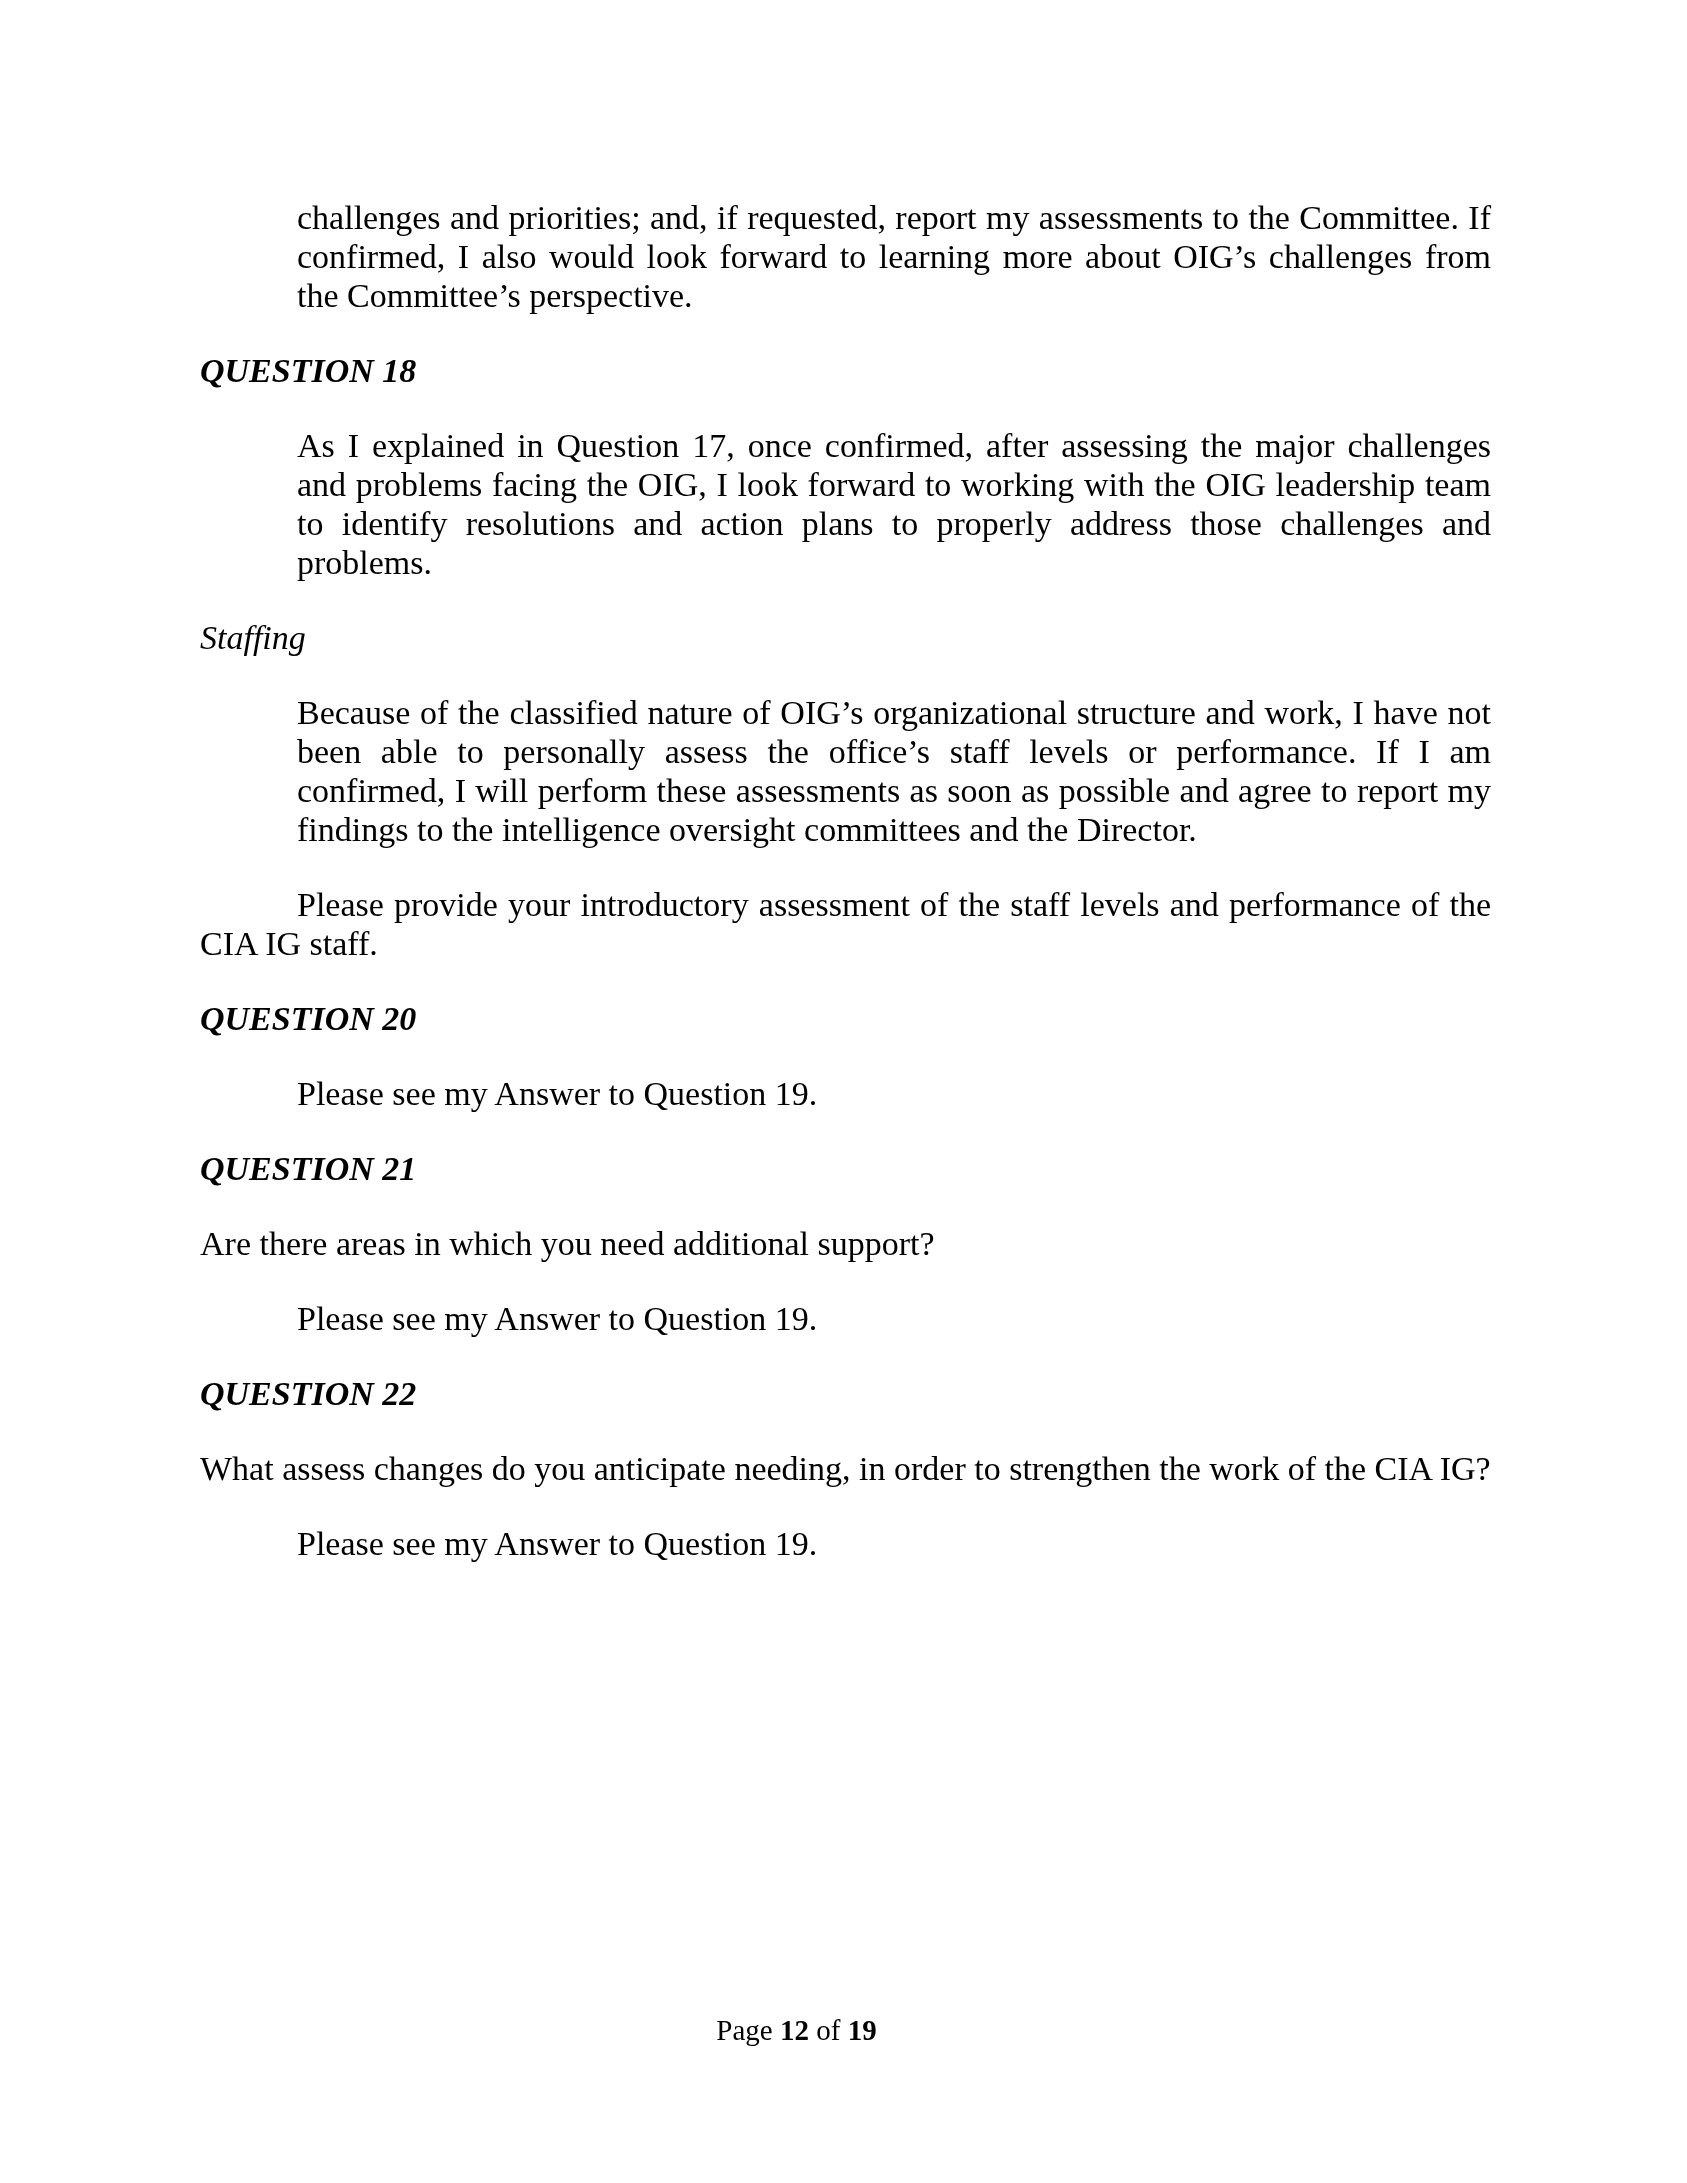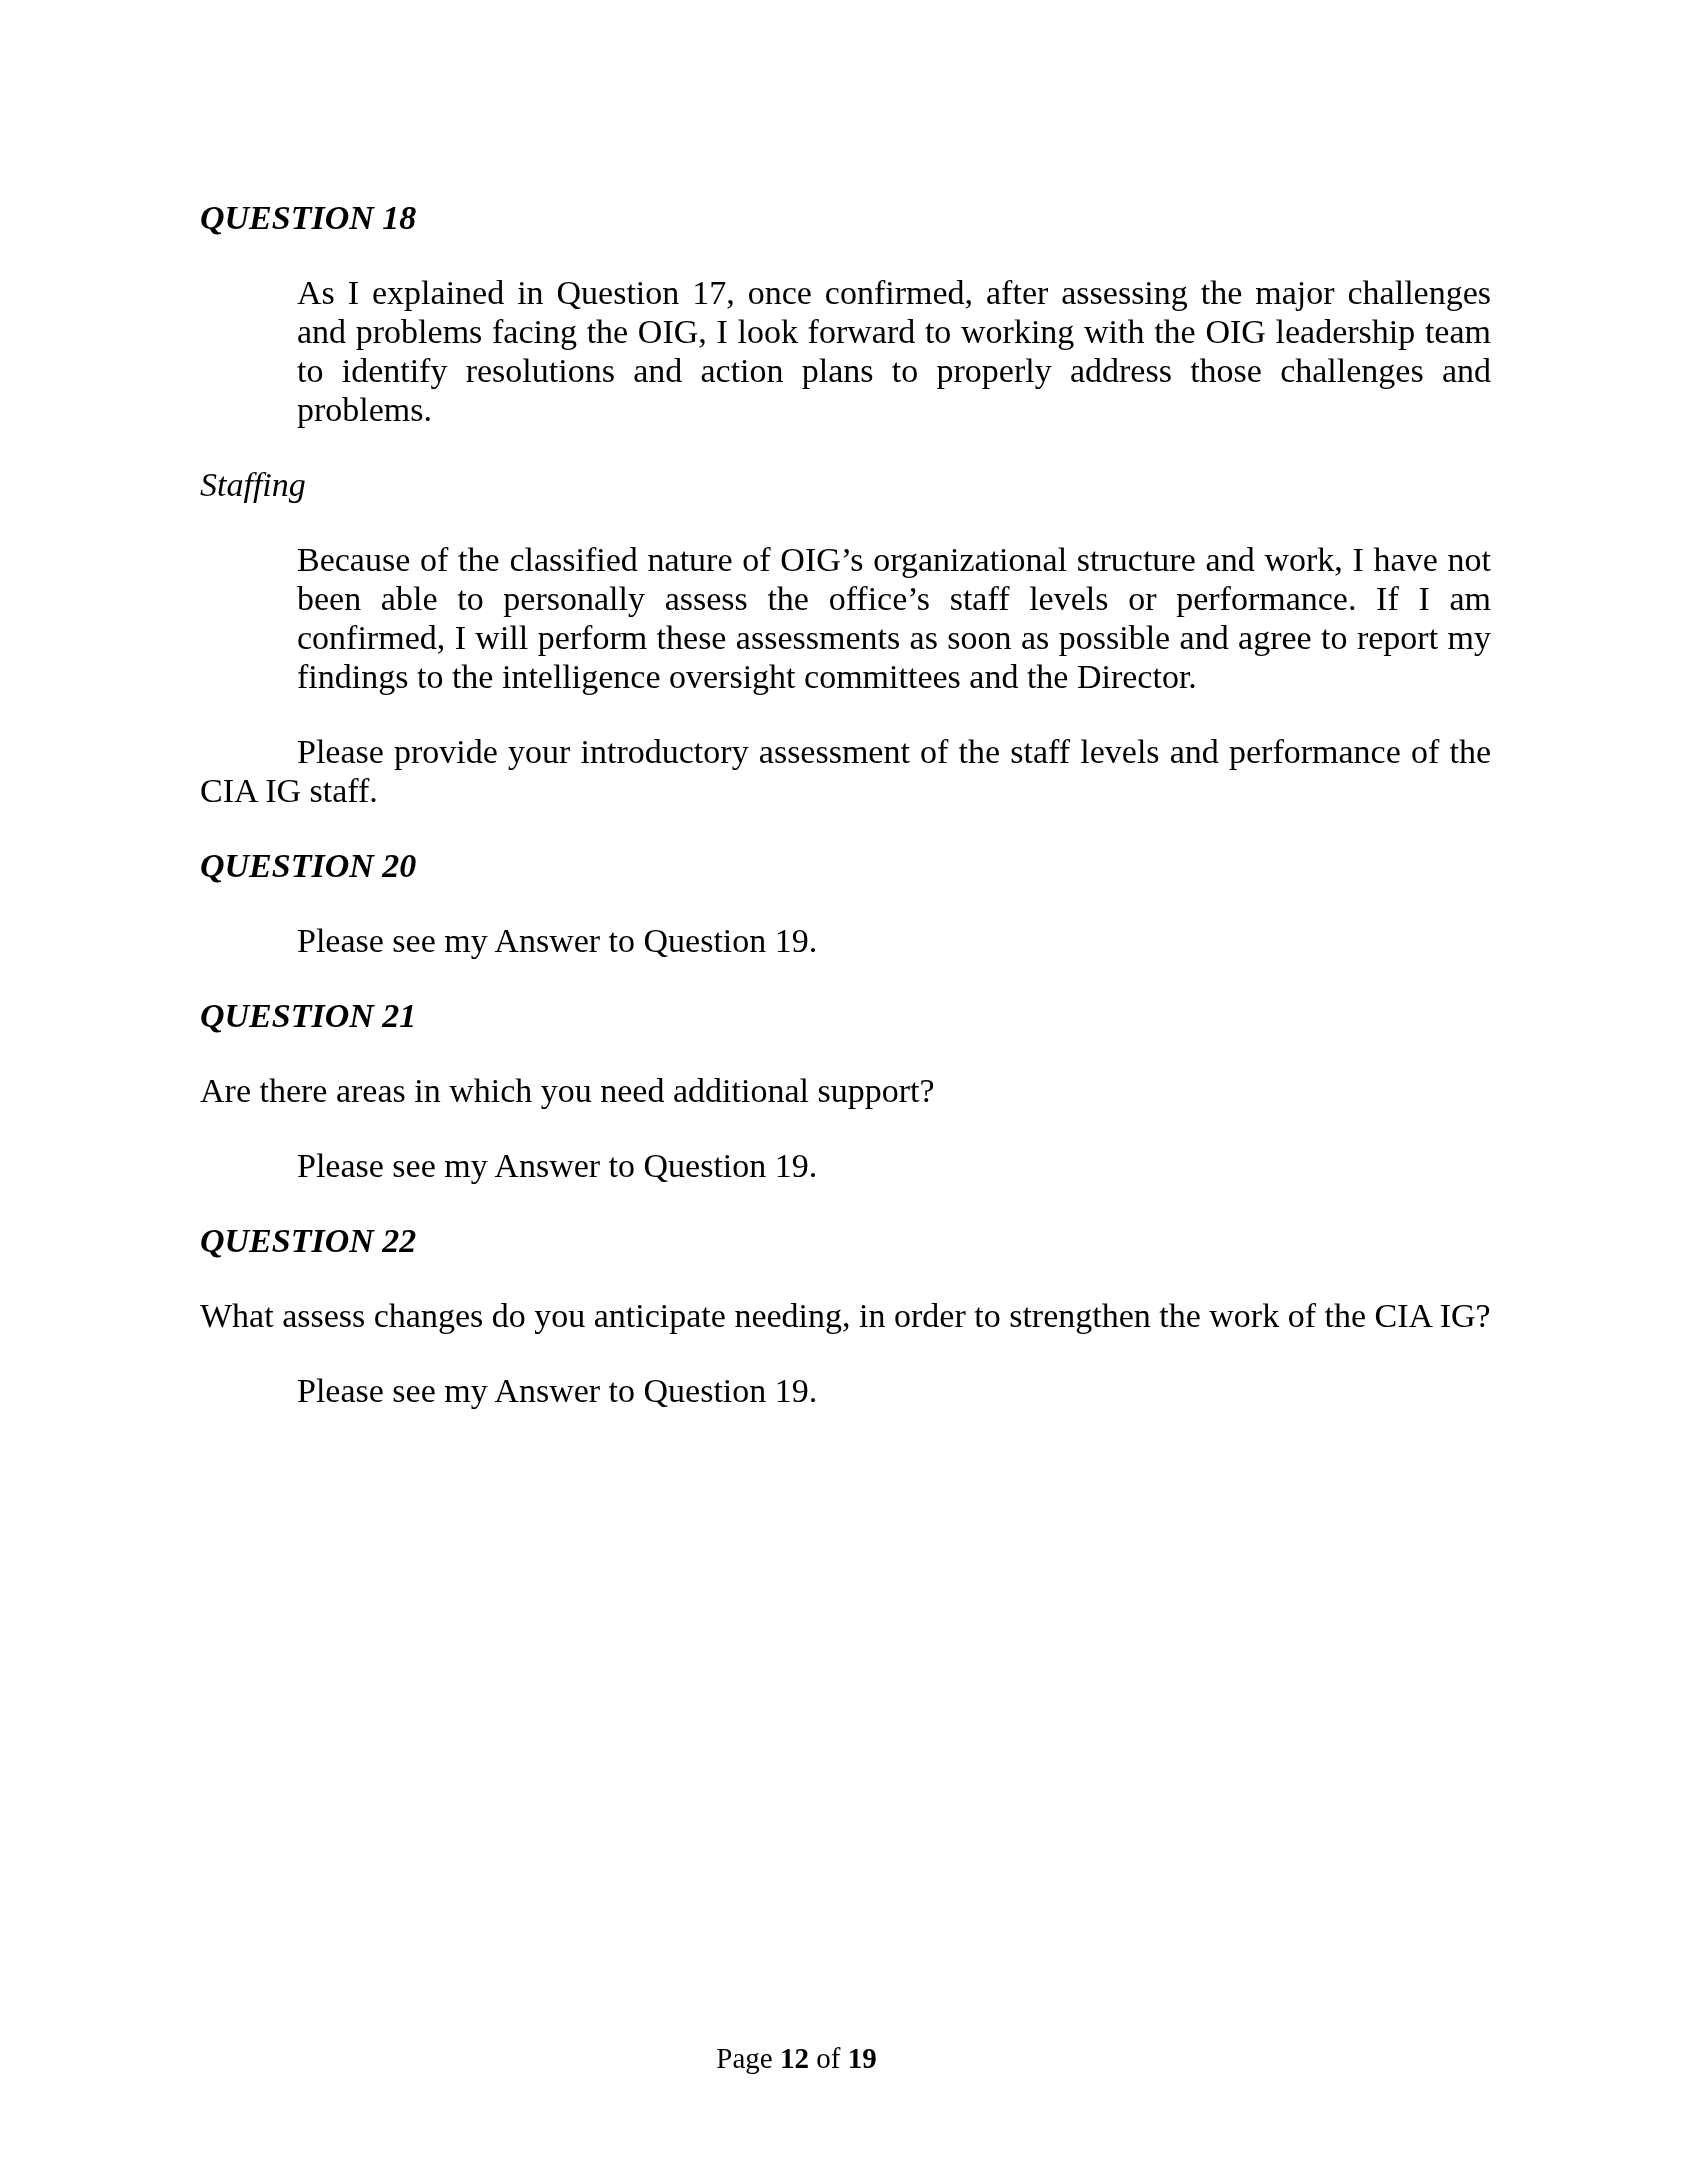--- a/index.html
+++ b/index.html
@@ -47,32 +47,32 @@
     font-style: italic;
   }
   .footer {
     position: absolute;
     top: 2014px;
     left: 0;
     width: 1593px;
     text-align: center;
     font-size: 29px;
     line-height: 32px;
-    margin-top: 28px;
   }
   .footer .num {
     font-weight: bold;
   }
 </style>
 </head>
 <body>
 
 <div class="page">
   <div class="content">
 
+    <p class="para answer-block">challenges and priorities; and, if requested, report my assessments to the Committee. If confirmed, I also would look forward to learning more about OIG’s challenges from the Committee’s perspective.</p>
 
     <p class="para question-heading">QUESTION 18</p>
     <p class="para answer-block">As I explained in Question 17, once confirmed, after assessing the major challenges and problems facing the OIG, I look forward to working with the OIG leadership team to identify resolutions and action plans to properly address those challenges and problems.</p>
 
     <p class="para section-heading">Staffing</p>
 
     <p class="para answer-block">Because of the classified nature of OIG’s organizational structure and work, I have not been able to personally assess the office’s staff levels or performance.  If I am confirmed, I will perform these assessments as soon as possible and agree to report my findings to the intelligence oversight committees and the Director.</p>
     <p class="para first-line-indent">Please provide your introductory assessment of the staff levels and performance of the CIA IG staff.</p>
 
     <p class="para question-heading">QUESTION 20</p>

